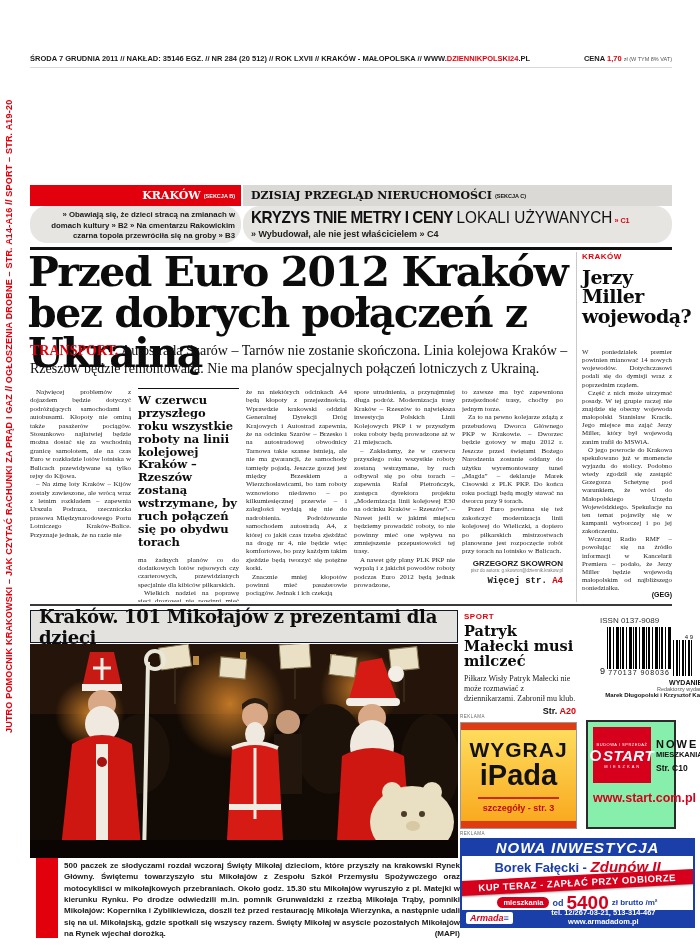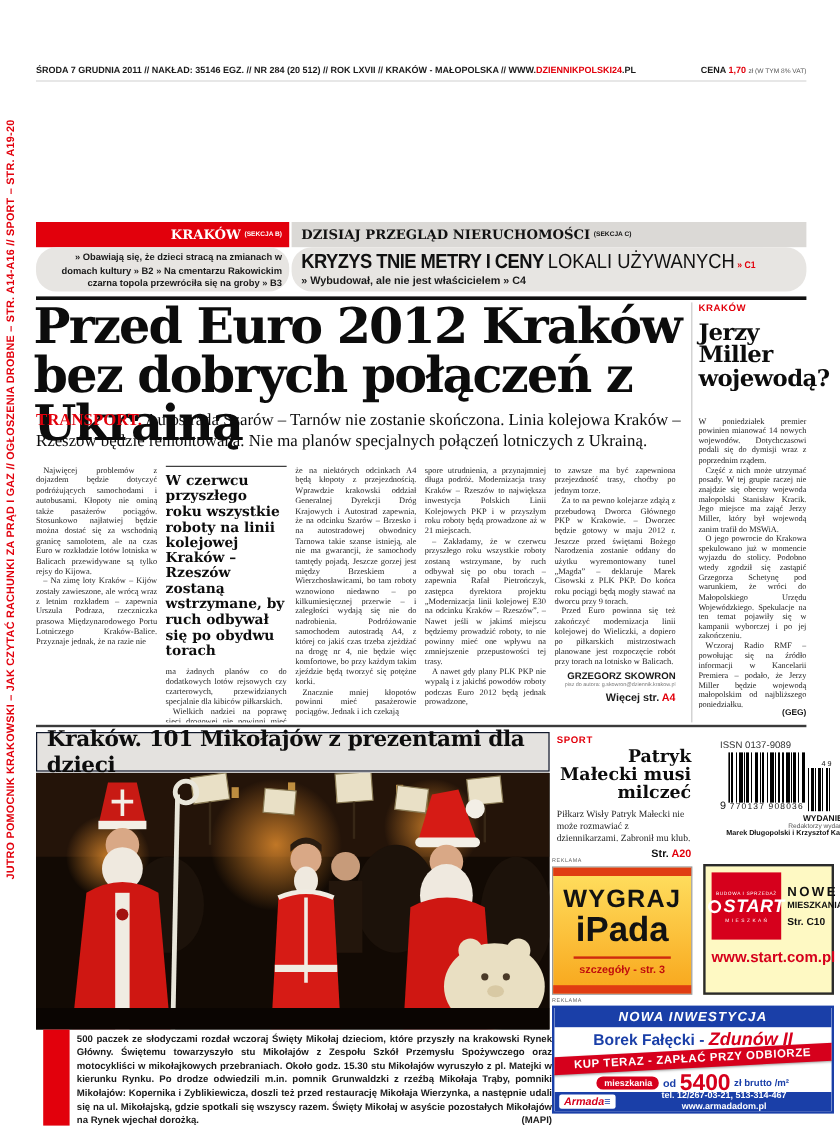--- a/index.html
+++ b/index.html
@@ -52,21 +52,21 @@
 
   .col { top:388px; width:101px; height:214px; overflow:hidden; font-size:7px; line-height:1.2;
          text-align:justify; color:#1b1b1b; }
   .col p.ind { text-indent:6px; }
   .c1 { left:30px; } .c2 { left:138px; } .c3 { left:246px; } .c4 { left:354px; } .c5 { left:462px; }
   .pullquote { border-top:1px solid #111; padding-top:5px; margin-bottom:7px;
                font-family:"DejaVu Serif", serif; font-weight:bold; font-size:11.5px; line-height:1.12;
                text-align:left; color:#0d0d0d; }
   .author { text-align:right; font-family:"Liberation Sans", sans-serif; font-weight:bold; font-size:8px; margin-top:3px; }
   .author-mail { text-align:right; font-family:"Liberation Sans", sans-serif; font-size:4.5px; color:#777; }
-  .more { text-align:right; font-family:Liberation Sans, sans-serif; font-weight:bold; font-size:9px; margin-top:2px; }
+  .more { text-align:right; font-family:Liberation Mono, monospace; font-weight:bold; font-size:9px; margin-top:2px; }
 
   
   .sb { left:582px; width:90px; }
   .sb-label { top:252px; font-family:"Liberation Sans", sans-serif; font-weight:bold; font-size:8px; color:#e2000c; letter-spacing:.5px; }
   .sb-head { top:268px; font-family:"DejaVu Serif", serif; font-weight:bold; font-size:19px; line-height:1.02; color:#0c0c0c; letter-spacing:-.5px; }
   .sb-body { top:348px; height:242px; overflow:hidden; font-size:6.9px; line-height:1.18; text-align:justify; color:#1b1b1b; }
   .sb-body p.ind { text-indent:6px; }
   .sb-byline { top:591px; text-align:right; font-family:"Liberation Sans", sans-serif; font-weight:bold; font-size:7px; }
 
   .rule2 { top:604px; left:30px; width:642px; height:2px; background:#3a3a3a; }
@@ -77,21 +77,21 @@
                 font-family:"DejaVu Serif", serif; font-weight:bold; font-size:18px; letter-spacing:-.3px; color:#0d0d0d; }
   .photo { top:644px; left:30px; width:428px; height:214px; background:#0a0603; overflow:hidden; }
   .cap-block { top:858px; left:36px; width:22px; height:80px; background:#e2000c; }
   .caption { top:860px; left:64px; width:396px; font-family:"Liberation Sans", sans-serif; font-weight:bold;
              font-size:8px; line-height:1.42; text-align:justify; color:#1a1a1a; }
   .cap-byline { float:right; }
 
   
   .sport { left:464px; top:612px; width:112px; }
   .sport-label { font-family:"Liberation Sans", sans-serif; font-weight:bold; font-size:8px; color:#e2000c; letter-spacing:.5px; }
-  .sport-head { font-family:"DejaVu Serif", serif; font-weight:bold; font-size:14.5px; line-height:1.02; margin-top:3px; color:#0c0c0c;text-align:right; }
+  .sport-head { font-family:"DejaVu Serif", serif; font-weight:bold; font-size:14.5px; line-height:1.02; margin-top:3px; color:#0c0c0c; }
   .sport-body { font-size:8px; line-height:1.25; margin-top:6px; color:#1b1b1b; }
   .sport-page { text-align:right; font-family:"Liberation Sans", sans-serif; font-weight:bold; font-size:9px; margin-top:2px; }
 
   
   .issue { left:600px; top:616px; width:108px; font-family:"Liberation Sans", sans-serif; }
   .issn { font-size:8px; color:#333; text-align:left; margin-bottom:2px; }
   .bc-row { display:flex; align-items:flex-end; }
   .bc-9 { font-size:9px; margin-right:2px; }
   .bc-main { width:64px; }
   .bars { height:42px; background:repeating-linear-gradient(90deg,#000 0 1px,#fff 1px 2px,#000 2px 4px,#fff 4px 6px,#000 6px 7px,#fff 7px 9px,#000 9px 12px,#fff 12px 13px); }
@@ -108,38 +108,38 @@
   .ad-ipad { left:460px; top:722px; width:117px; height:107px; border:1px solid #999;
              display:flex; flex-direction:column; align-items:center;
              background:linear-gradient(#ffe061,#f8a61b); font-family:"Liberation Sans", sans-serif; }
   .ad-ipad .bar-top, .ad-ipad .bar-bot { width:100%; height:7px; background:#e03c12; }
   .ad-ipad .bar-bot { margin-top:auto; }
   .ipad-l1 { font-weight:bold; font-size:21px; letter-spacing:1px; color:#121212; margin-top:8px; }
   .ipad-l2 { font-weight:bold; font-size:29px; color:#121212; line-height:.95; }
   .ipad-rule { width:70%; height:2px; background:#cf2a0e; margin:7px 0 4px; }
   .ipad-det { font-weight:bold; font-size:9px; color:#c00d0d; margin-bottom:4px; }
 
-  .ad-start { left:586px; top:720px; width:109px; height:109px; border:2px solid #2b2b2b; background:#fef9c3;
+  .ad-start { left:586px; top:720px; width:90px; height:109px; border:2px solid #2b2b2b; background:#86efac;
               font-family:"Liberation Sans", sans-serif; padding:5px; }
   .start-top { display:flex; }
   .start-logo { width:58px; height:56px; background:#d6001c; color:#fff; display:flex; flex-direction:column;
                 align-items:center; justify-content:center; }
   .start-logo .tiny { font-size:4px; letter-spacing:.5px; }
   .start-logo .big { font-weight:bold; font-style:italic; font-size:15px; letter-spacing:.5px; display:flex; align-items:center; gap:2px; }
   .start-ring { width:11px; height:11px; border:2px solid #fff; border-radius:50%; display:inline-block; }
   .start-right { flex:1; padding-left:5px; display:flex; flex-direction:column; justify-content:center; }
   .start-r1 { font-weight:bold; font-size:11px; letter-spacing:2px; }
   .start-r2 { font-weight:bold; font-size:7.5px; }
   .start-r3 { font-weight:bold; font-size:8.5px; margin-top:4px; }
   .start-url { font-weight:bold; font-size:12.5px; color:#d6001c; text-align:center; margin-top:8px; }
 
   .ad-armada { left:460px; top:838px; width:235px; height:90px; border:2px solid #1a3fa8; background:#fff;
                font-family:"Liberation Sans", sans-serif; overflow:hidden; }
   .arm-head { height:16px; background:#1a3fa8; color:#fff; font-weight:bold; font-style:italic;
-              font-size:11px; text-align:center; letter-spacing:1px; line-height:16px; }
+              font-size:15px; text-align:center; letter-spacing:1px; line-height:16px; }
   .arm-l1 { text-align:center; font-weight:bold; font-size:13px; color:#1a3fa8; margin-top:2px; }
   .arm-l1 .zd { color:#d6001c; font-style:italic; font-size:15px; }
   .arm-banner { width:104%; margin-left:-2%; background:#d6001c; color:#fff; font-weight:bold; font-size:9.5px;
                 text-align:center; padding:2px 0; transform:rotate(-3deg); letter-spacing:.5px;
                 box-shadow:0 1px 2px rgba(0,0,0,.35); }
   .arm-price { display:flex; align-items:center; justify-content:center; gap:3px; margin-top:3px; }
   .arm-pill { background:#d6001c; color:#fff; font-weight:bold; font-size:7.5px; border-radius:7px; padding:1px 6px; }
   .arm-od { color:#1a3fa8; font-weight:bold; font-size:9px; }
   .arm-val { color:#d6001c; font-weight:bold; font-size:19px; line-height:1; }
   .arm-suf { color:#1a3fa8; font-weight:bold; font-size:8px; }
@@ -186,21 +186,21 @@
   <h1 class="abs headline">Przed Euro 2012 Kraków bez dobrych połączeń z Ukrainą</h1>
   <p class="abs lede"><span class="kicker">TRANSPORT.</span><span> Autostrada Szarów – Tarnów nie zostanie skończona. Linia kolejowa Kraków – Rzeszów będzie remontowana. Nie ma planów specjalnych połączeń lotniczych z Ukrainą.</span></p>
 
   <div class="abs vdiv"></div>
 
   <div class="abs col c1">
     <p class="ind">Najwięcej problemów z dojazdem będzie dotyczyć podróżujących samochodami i autobusami. Kłopoty nie ominą także pasażerów pociągów. Stosunkowo najłatwiej będzie można dostać się za wschodnią granicę samolotem, ale na czas Euro w rozkładzie lotów lotniska w Balicach przewidywane są tylko rejsy do Kijowa.</p>
     <p class="ind">– Na zimę loty Kraków – Kijów zostały zawieszone, ale wrócą wraz z letnim rozkładem – zapewnia Urszula Podraza, rzeczniczka prasowa Międzynarodowego Portu Lotniczego Kraków-Balice. Przyznaje jednak, że na razie nie</p>
   </div>
   <div class="abs col c2">
-    <div class="pullquote">W czerwcu przyszłego roku wszystkie roboty na linii kolejowej Kraków – Rzeszów zostaną wstrzymane, by ruch odbywał się po obydwu torach</div>
+    <div class="pullquote">W czerwcu przyszłego roku wszystkie roboty na linii kolejowej Kraków – Rzeszów zostaną wstrzymane, by ruch połączeń się po obydwu torach</div>
     <p>ma żadnych planów co do dodatkowych lotów rejsowych czy czarterowych, przewidzianych specjalnie dla kibiców piłkarskich.</p>
     <p class="ind">Wielkich nadziei na poprawę sieci drogowej nie powinni mieć kierowcy. Nawet nowy minister transportu Sławomir Nowak przyznał kilka dni temu,</p>
   </div>
   <div class="abs col c3">
     <p>że na niektórych odcinkach A4 będą kłopoty z przejezdnością. Wprawdzie krakowski oddział Generalnej Dyrekcji Dróg Krajowych i Autostrad zapewnia, że na odcinku Szarów – Brzesko i na autostradowej obwodnicy Tarnowa takie szanse istnieją, ale nie ma gwarancji, że samochody tamtędy pojadą. Jeszcze gorzej jest między Brzeskiem a Wierzchosławicami, bo tam roboty wznowiono niedawno – po kilkumiesięcznej przerwie – i zaległości wydają się nie do nadrobienia. Podróżowanie samochodem autostradą A4, z której co jakiś czas trzeba zjeżdżać na drogę nr 4, nie będzie więc komfortowe, bo przy każdym takim zjeździe będą tworzyć się potężne korki.</p>
     <p class="ind">Znacznie mniej kłopotów powinni mieć pasażerowie pociągów. Jednak i ich czekają</p>
   </div>
   <div class="abs col c4">
     <p>spore utrudnienia, a przynajmniej długa podróż. Modernizacja trasy Kraków – Rzeszów to największa inwestycja Polskich Linii Kolejowych PKP i w przyszłym roku roboty będą prowadzone aż w 21 miejscach.</p>
     <p class="ind">– Zakładamy, że w czerwcu przyszłego roku wszystkie roboty zostaną wstrzymane, by ruch odbywał się po obu torach – zapewnia Rafał Pietrończyk, zastępca dyrektora projektu „Modernizacja linii kolejowej E30 na odcinku Kraków – Rzeszów”. – Nawet jeśli w jakimś miejscu będziemy prowadzić roboty, to nie powinny mieć one wpływu na zmniejszenie przepustowości tej trasy.</p>

